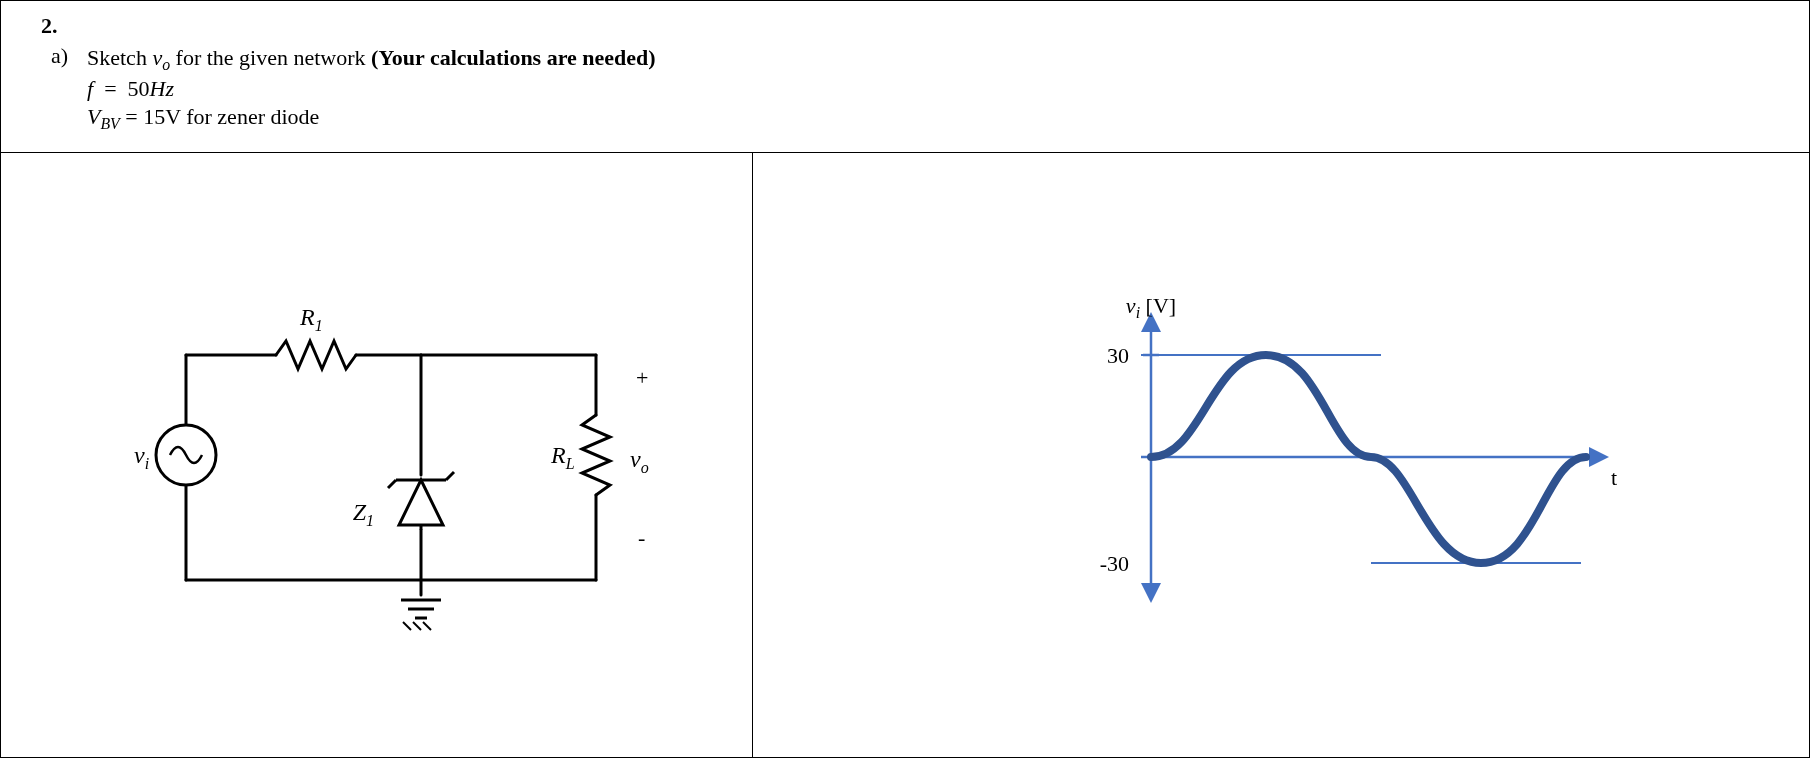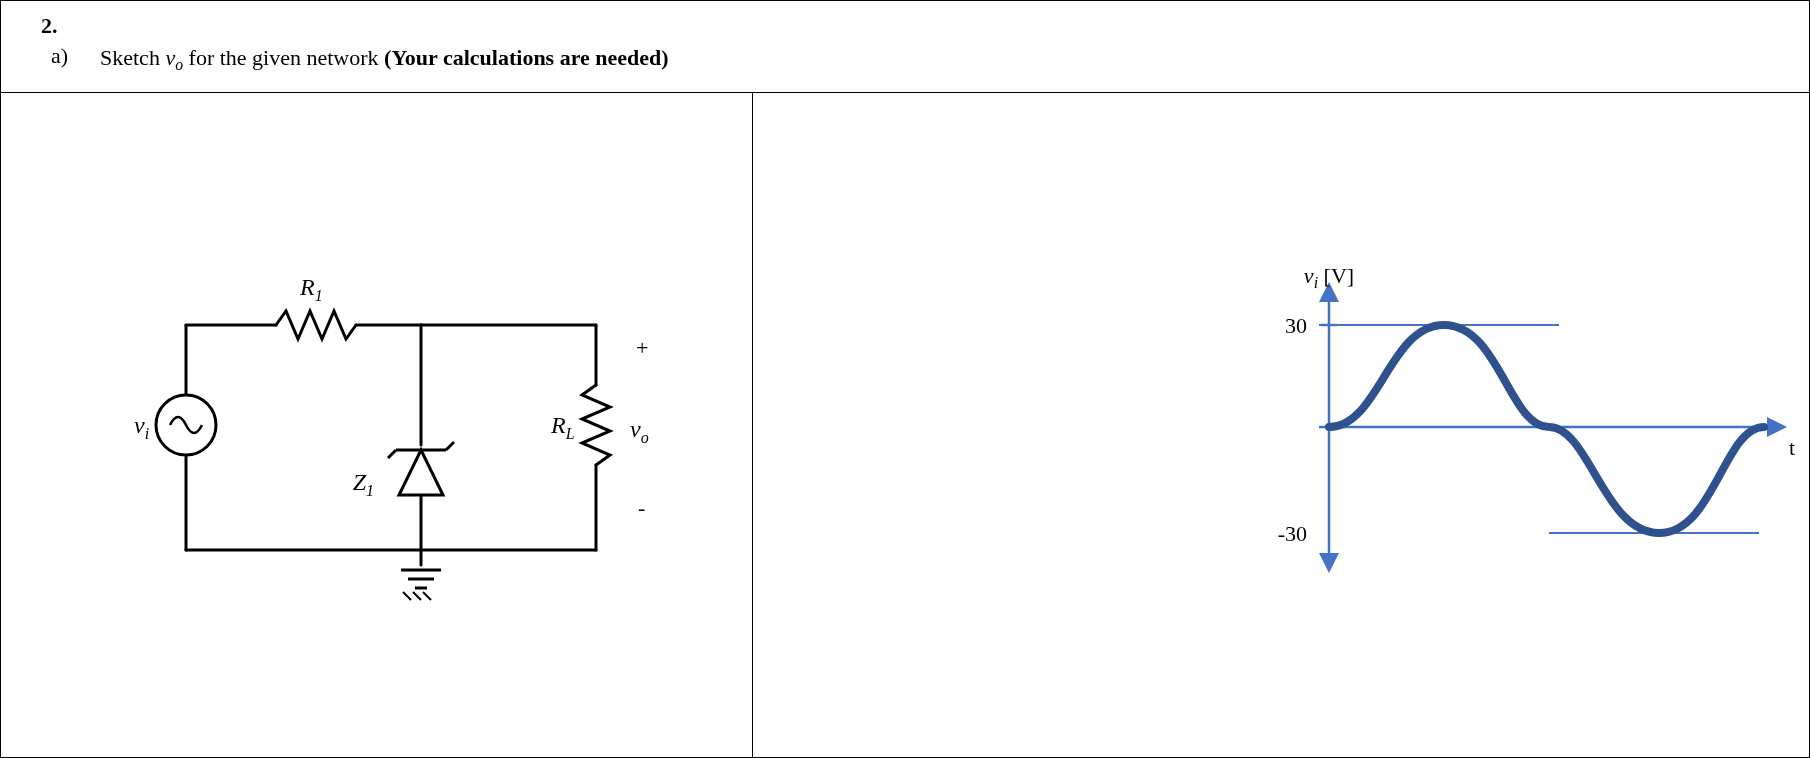--- a/index.html
+++ b/index.html
@@ -31,42 +31,42 @@
     flex: 1;
     border-right: 1px solid #000;
     display: flex;
     align-items: center;
     justify-content: center;
   }
   .cell-right {
     flex: 1.3;
     display: flex;
     align-items: center;
-    justify-content: flex-end;
+    justify-content: center;
     padding-left: 80px;
   }
   .qnum {
     font-weight: bold;
     font-size: 22px;
     margin-left: -10px;
   }
   .li-a {
     display: flex;
     gap: 14px;
     margin-top: 4px;
   }
   .li-a .marker {
     min-width: 22px;
     font-size: 22px;
   }
   .li-a .content {
     flex: 1;
   }
   .content p {
-    margin: 2px 13px;
+    margin: 2px 0;
     font-size: 22px;
     font-family: "Times New Roman", serif;
   }
   .math-i { font-style: italic; font-family: "Times New Roman", serif; }
   .sub { font-size: 0.72em; vertical-align: sub; font-style: italic; }
   .bold { font-weight: bold; }
 
   
   svg text {
     font-family: "Times New Roman", serif;
@@ -89,20 +89,26 @@
 <div class="page">
 
   <div class="row-top">
     <div class="qnum">2.</div>
     <div class="li-a">
       <div class="marker">a)</div>
       <div class="content">
         <p>
           <span>Sketch </span><span class="math-i">v</span><span class="sub">o</span><span> for the given network </span><span class="bold">(Your calculations are needed)</span>
         </p>
+        <p>
+          <span class="math-i">f</span>&nbsp;&nbsp;=&nbsp;&nbsp;50<span class="math-i">Hz</span>
+        </p>
+        <p>
+          <span class="math-i">V</span><span class="sub">BV</span> = 15V for zener diode
+        </p>
       </div>
     </div>
   </div>
 
   <div class="row-bottom">
 
     <div class="cell-left">
       <svg width="600" height="360" viewBox="0 0 600 360">
 
         <g stroke="#000" stroke-width="3" fill="none" stroke-linecap="round">

